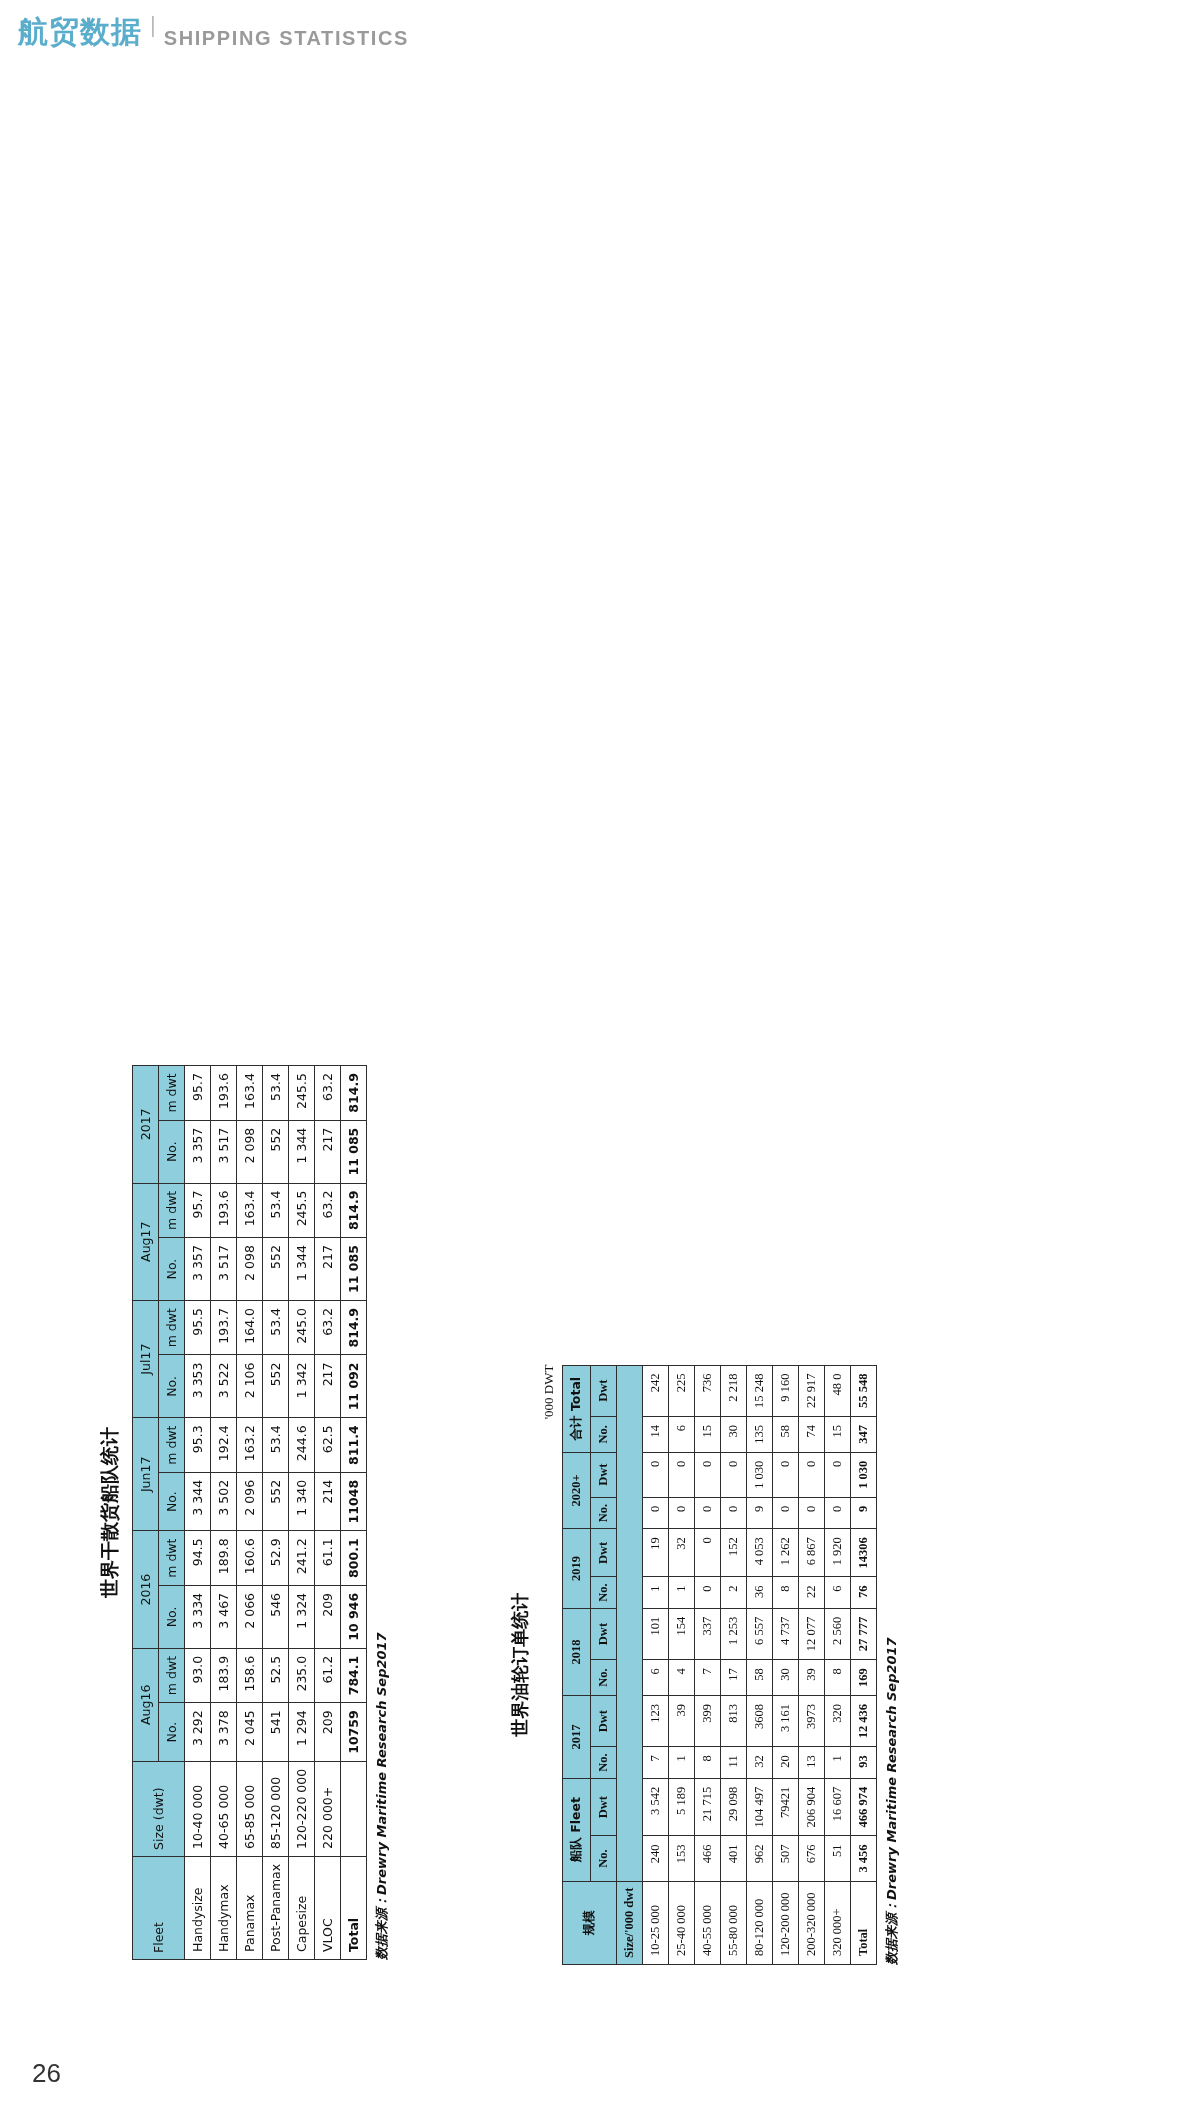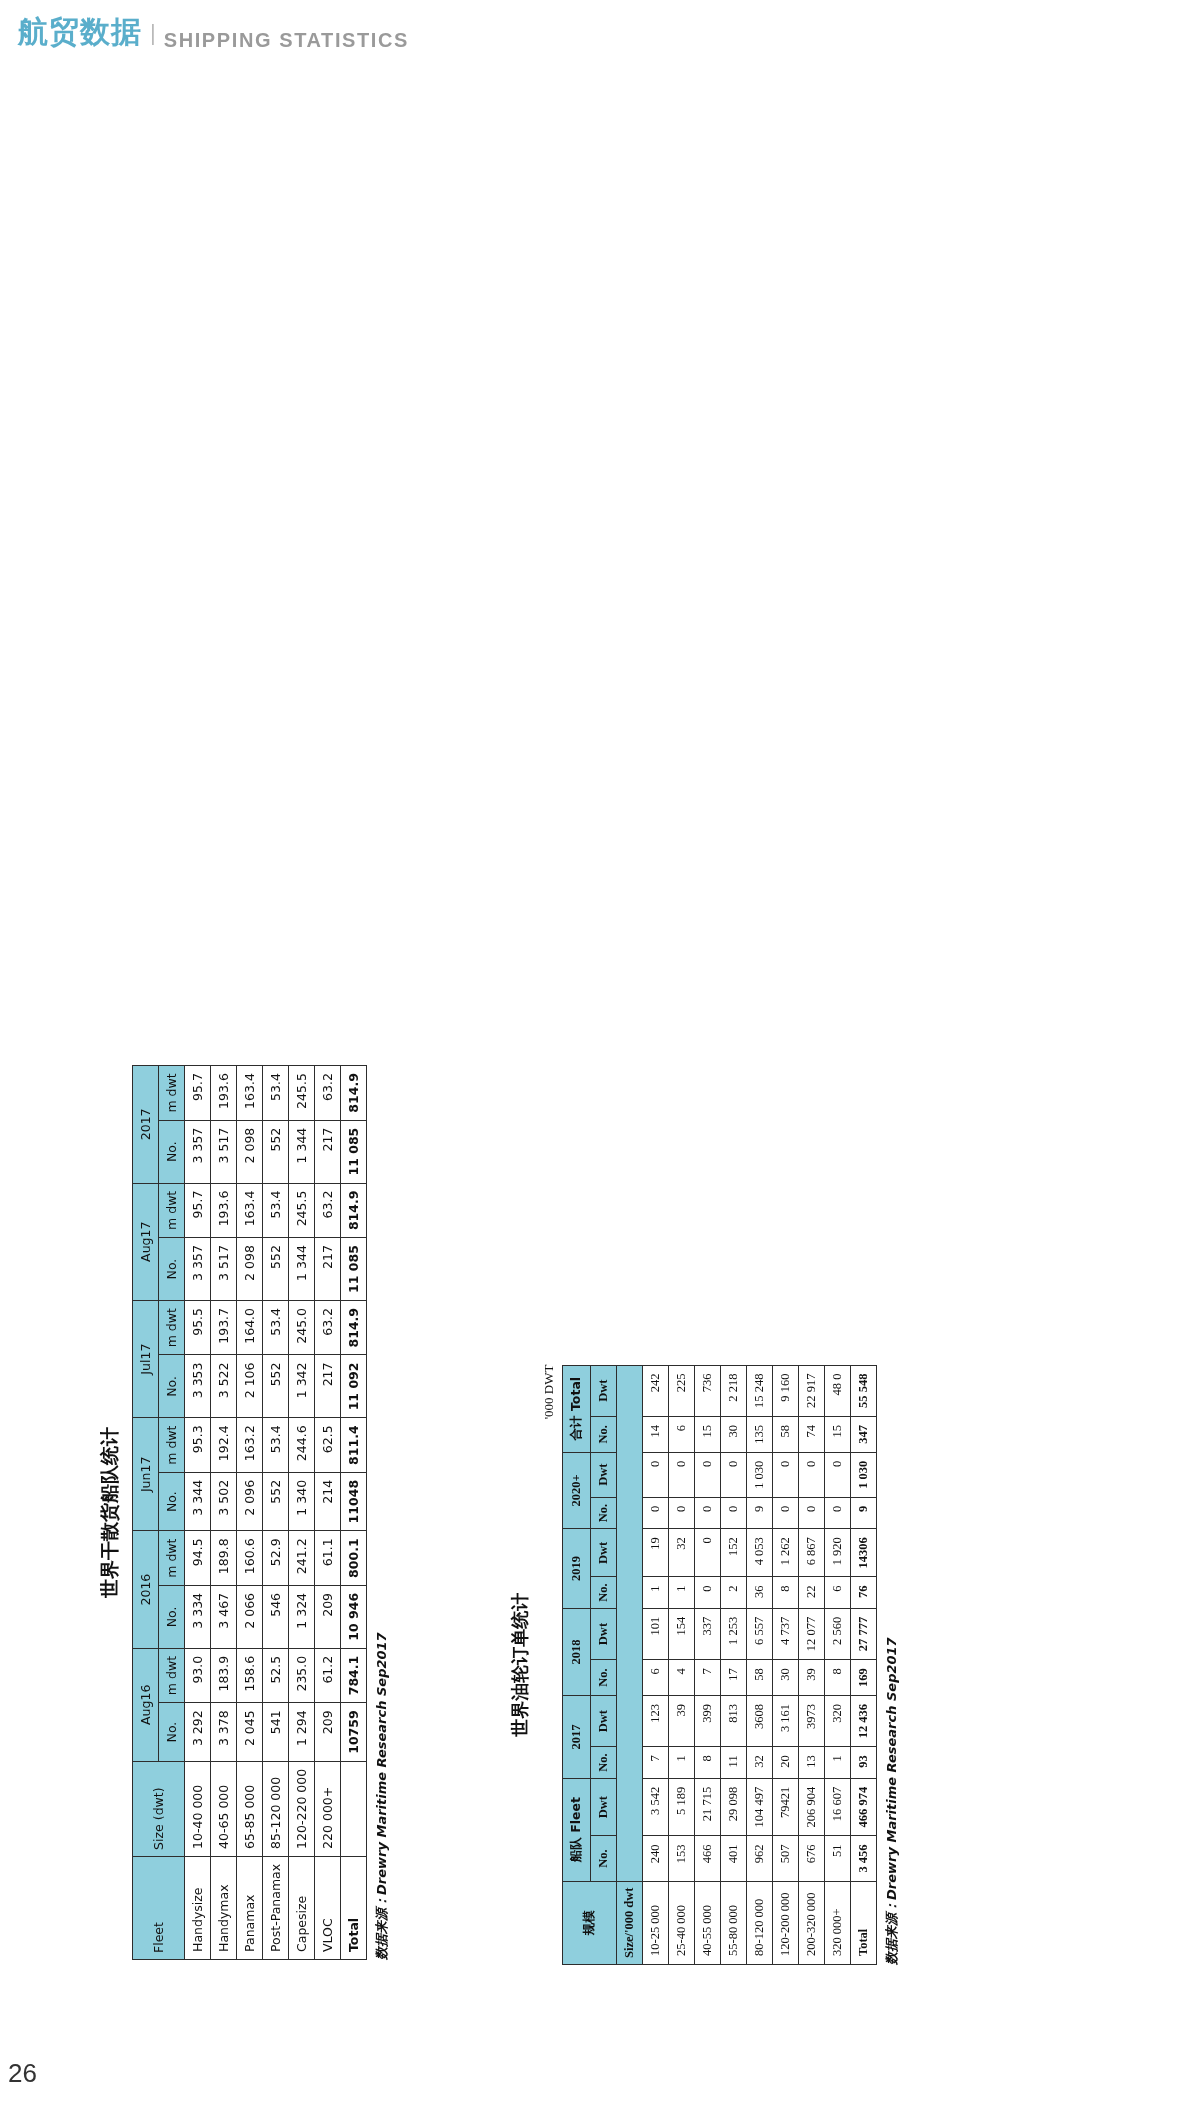--- a/index.html
+++ b/index.html
@@ -3,26 +3,26 @@
 <meta charset="utf-8">
 <style>
   html,body{margin:0;padding:0;}
   body{
     width:1200px;height:2113px;background:#ffffff;
     font-family:"Liberation Sans",sans-serif;
     position:relative;overflow:hidden;
   }
 
   
-  .masthead{position:absolute;left:18px;top:12px;display:flex;align-items:center;gap:8px;}
+  .masthead{position:absolute;left:18px;top:12px;display:flex;align-items:flex-start;gap:8px;}
   .mast-cn{font-size:30px;font-weight:bold;color:#5aaecb;letter-spacing:1px;font-family:"DejaVu Sans",sans-serif;}
   .mast-div{font-size:22px;color:#b9b9b9;}
   .mast-en{font-size:20px;font-weight:bold;color:#9a9a9a;letter-spacing:1.6px;margin-top:15px;}
 
-  .pagenum{position:absolute;left:8px;bottom:24px;font-size:26px;color:#333;}
+  .pagenum{position:absolute;left:32px;bottom:24px;font-size:26px;color:#333;}
 
   
   .rotwrap{position:absolute;transform-origin:0 0;}
   
   #block1{left:97px;top:1960px;transform:rotate(-90deg);}
   #block2{left:508px;top:1965px;transform:rotate(-90deg);}
 
   .vtitle{font-size:19px;font-weight:bold;color:#111;font-family:"DejaVu Sans",sans-serif;text-align:center;margin-bottom:9px;}
   .vtitle2{font-size:18px;font-weight:bold;color:#111;font-family:"DejaVu Sans",sans-serif;text-align:center;margin-bottom:9px;}
   .unitnote{font-size:13px;color:#111;text-align:right;margin-bottom:5px;font-family:"Liberation Serif",serif;}

